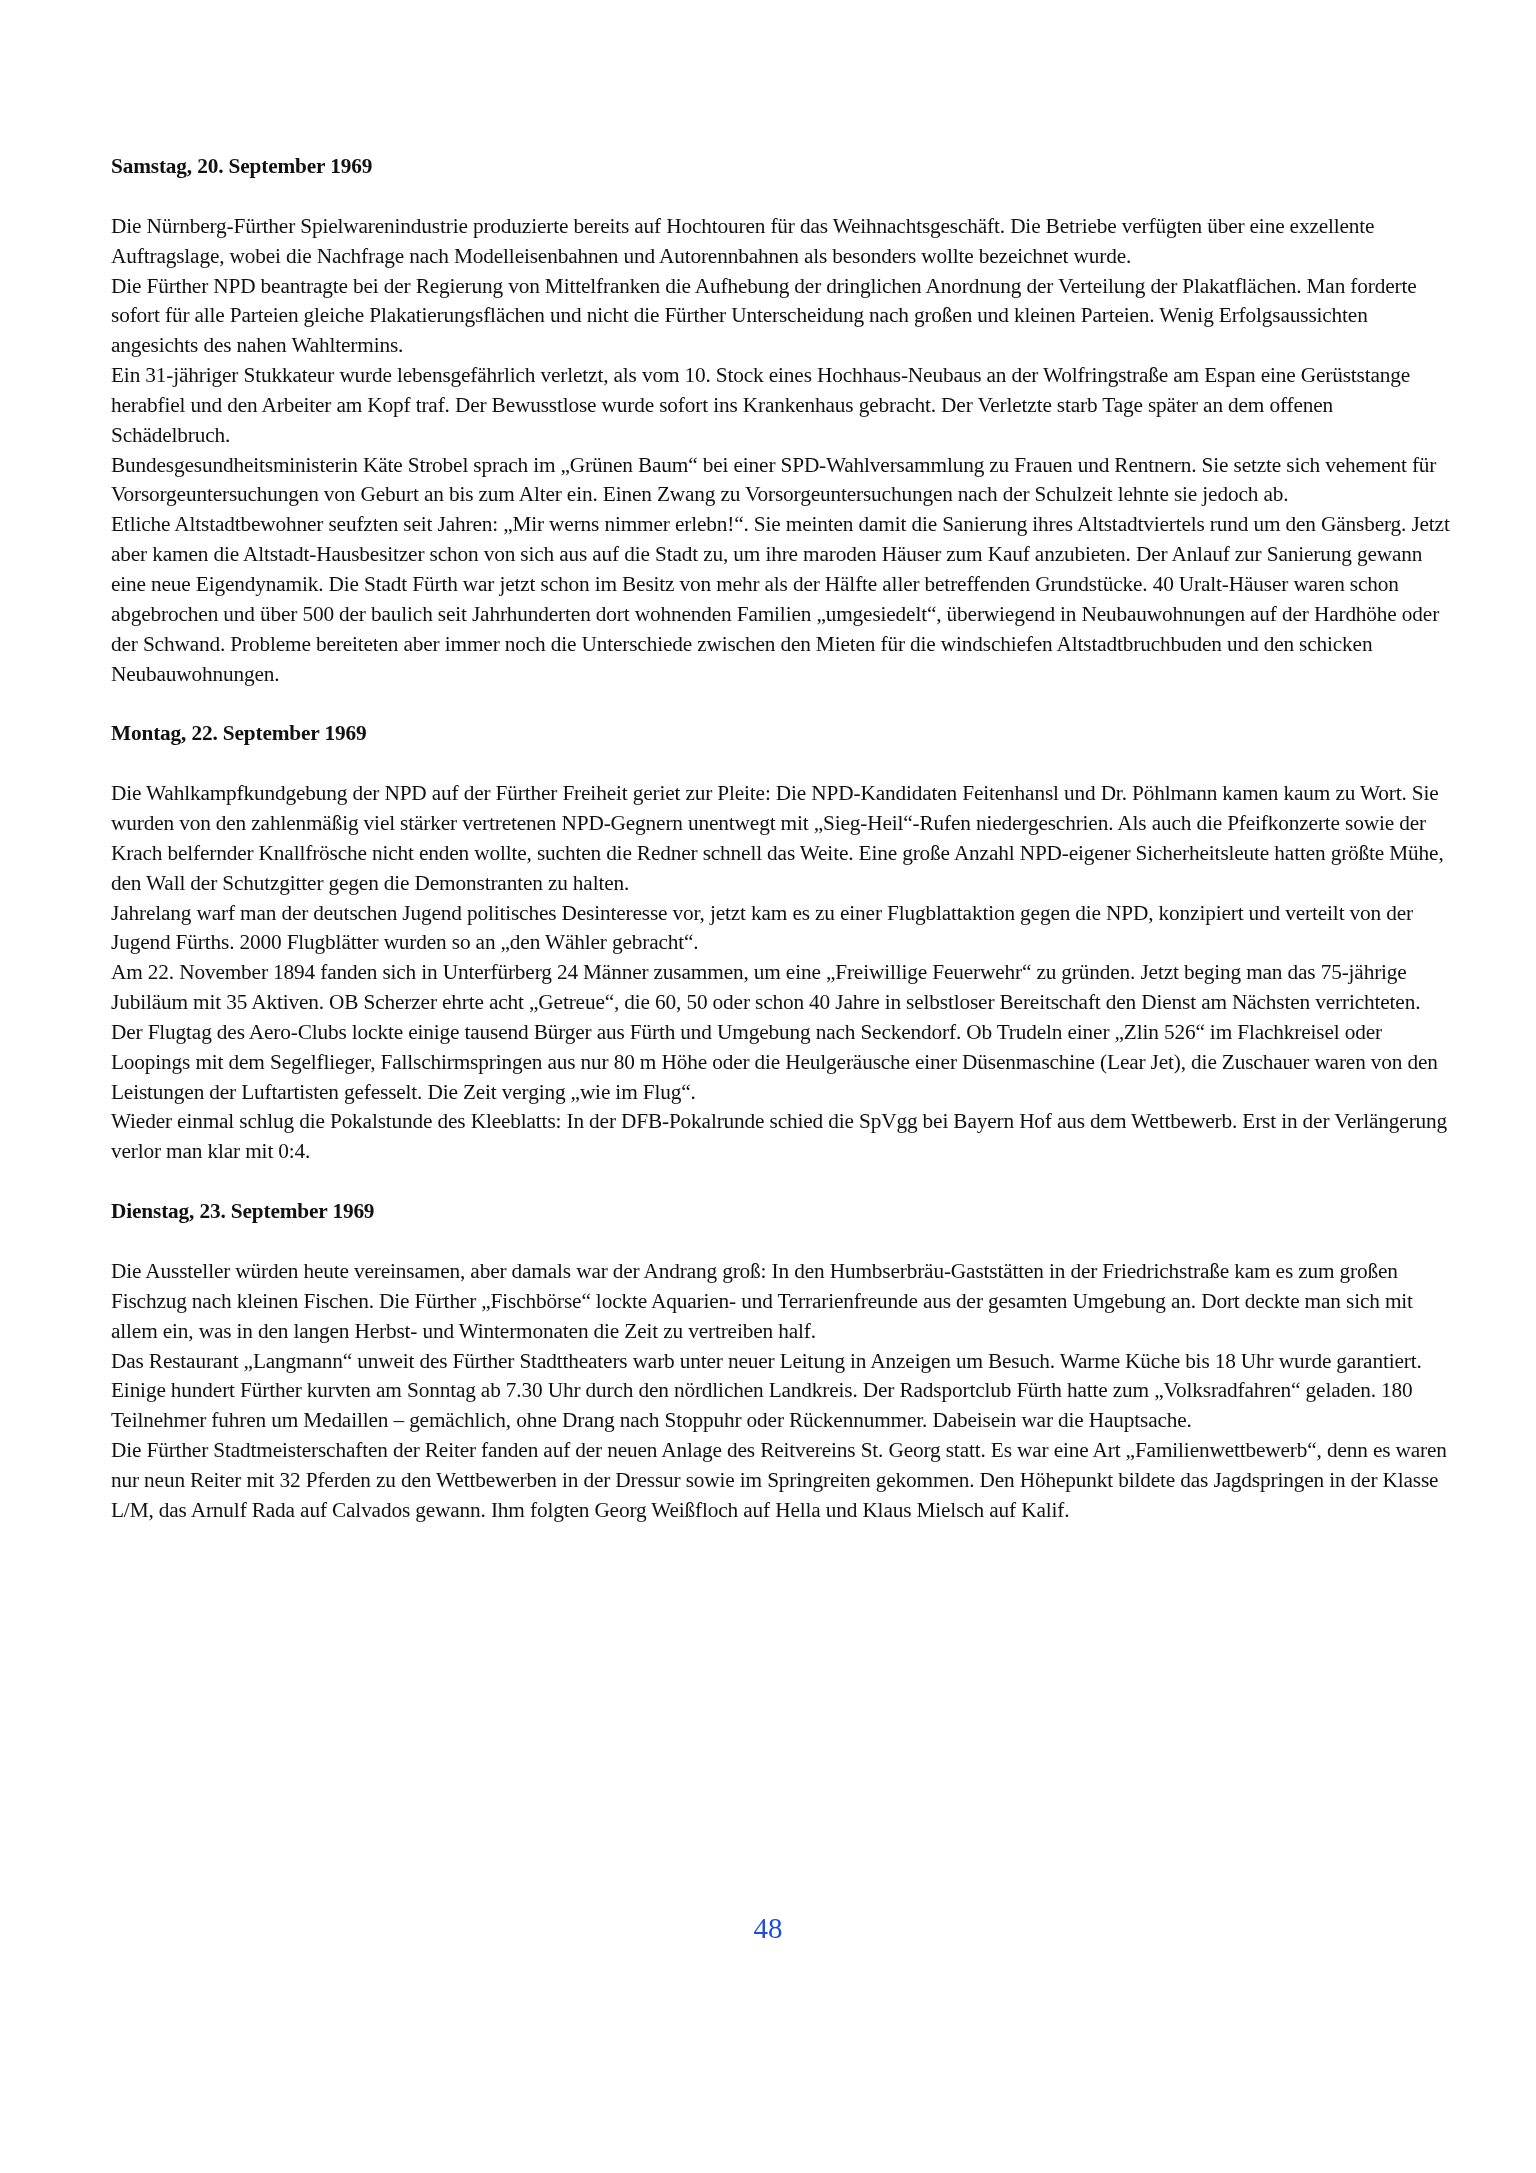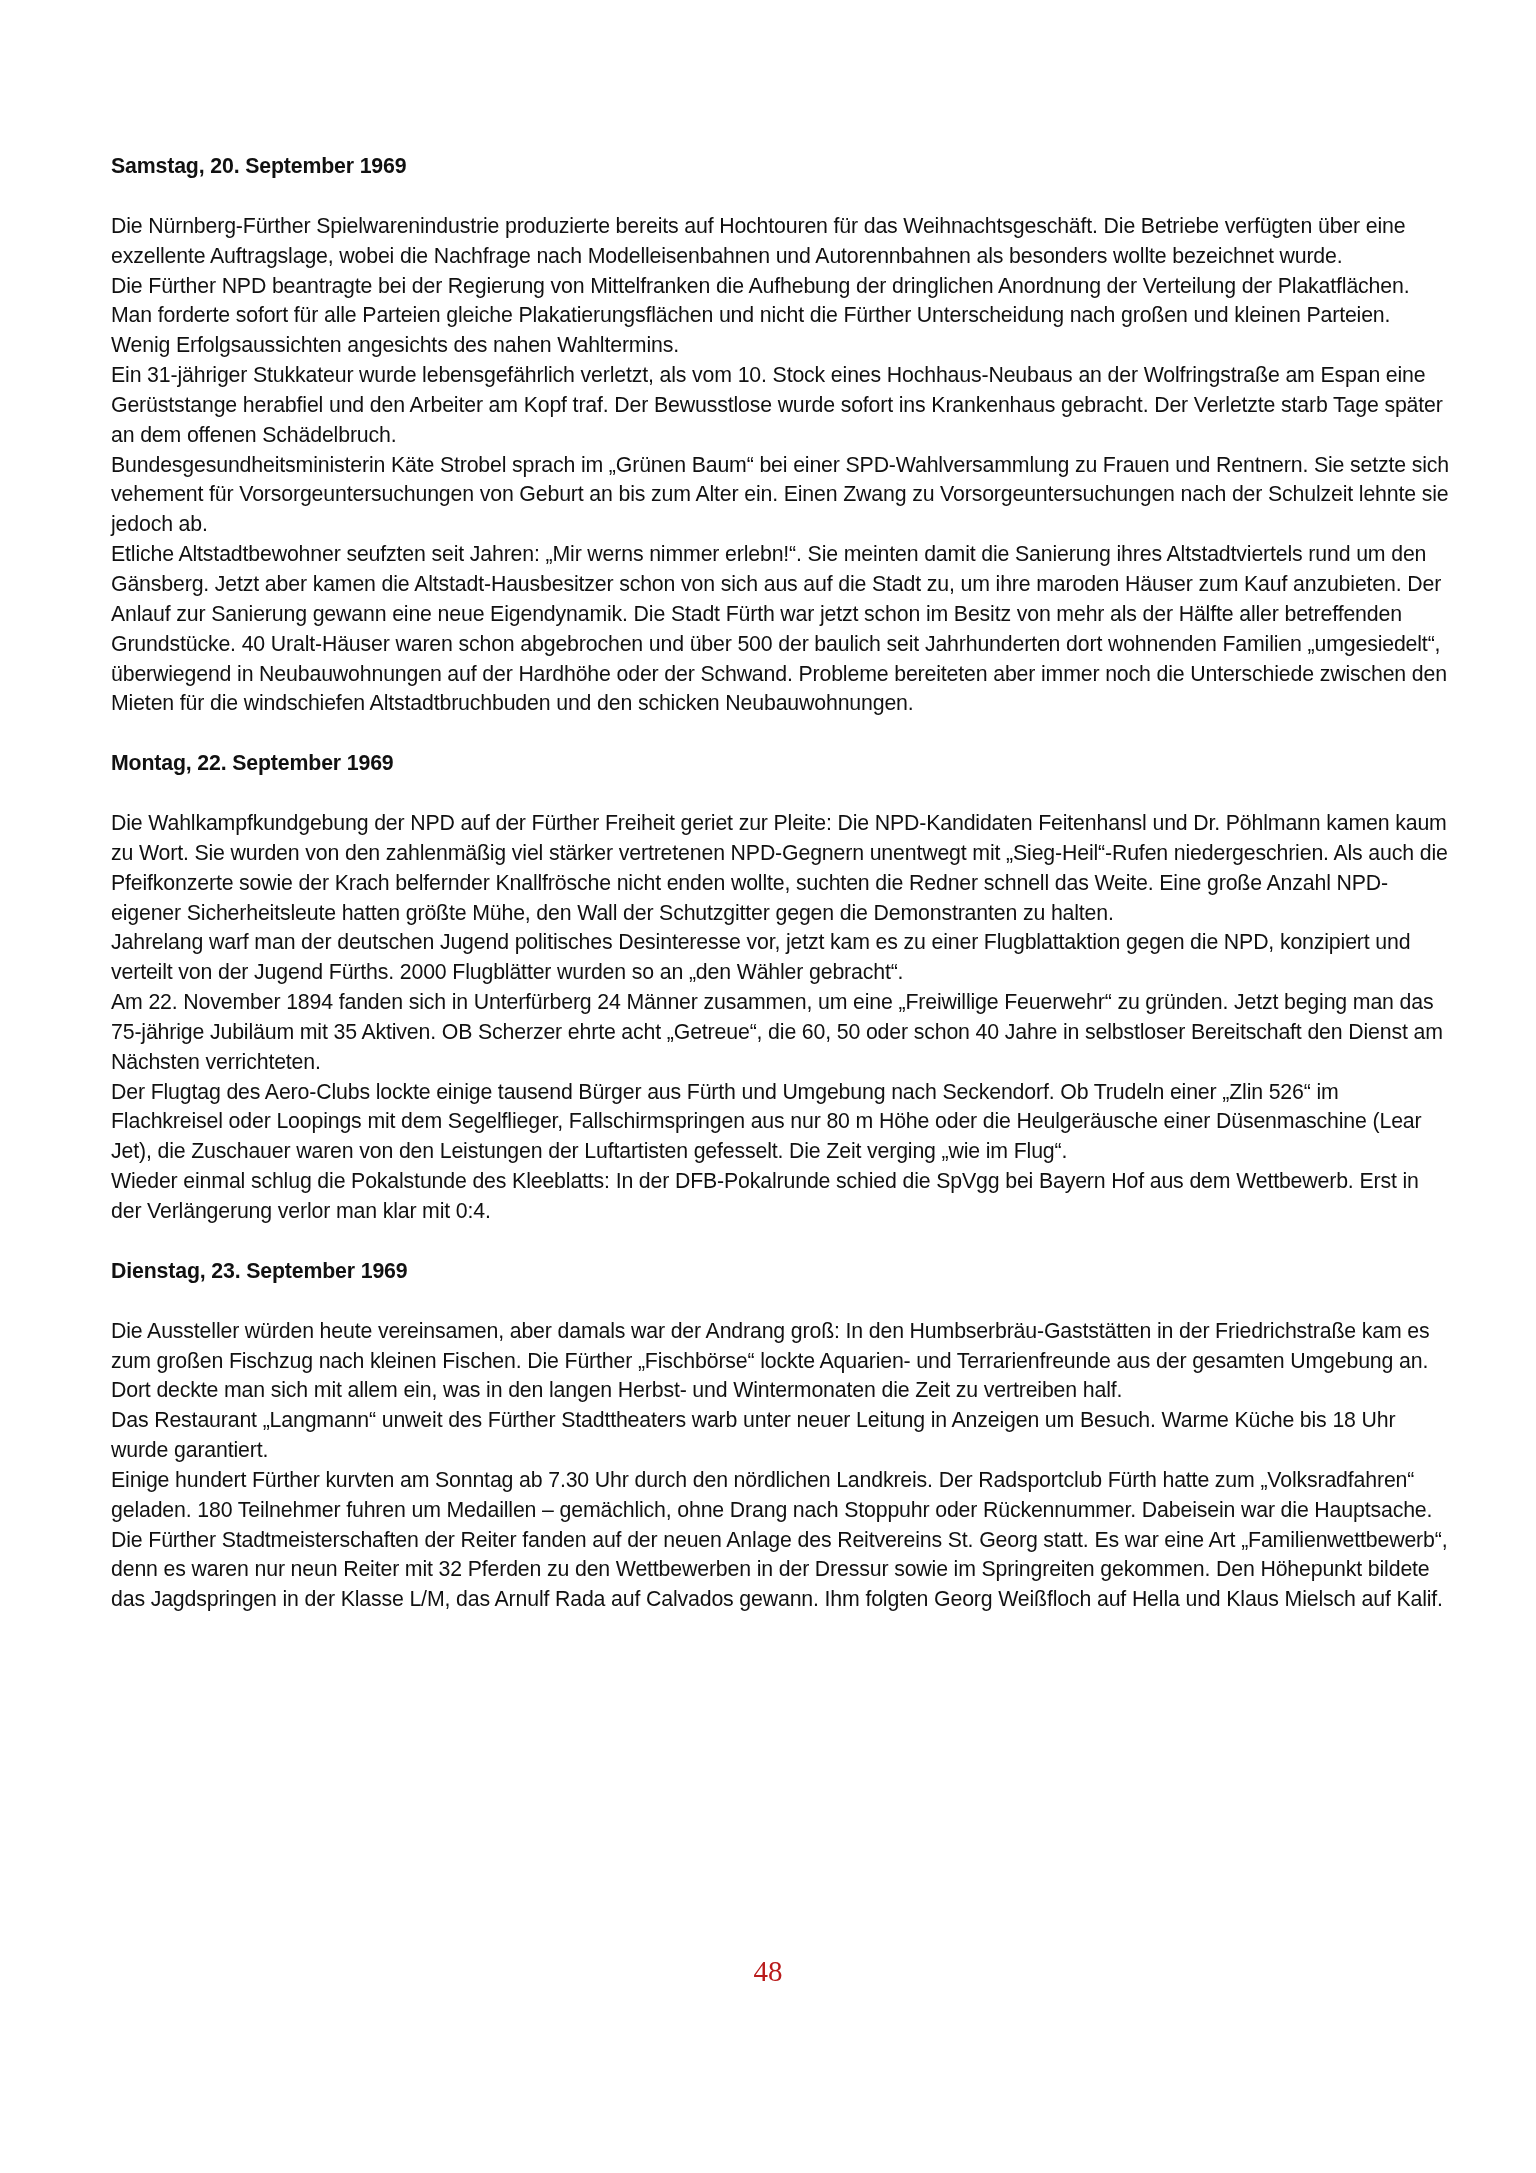--- a/index.html
+++ b/index.html
@@ -12,47 +12,47 @@
       height: 2173px;
       position: relative;
       overflow: hidden;
       color: #111111;
     }
     .page {
       position: absolute;
       left: 111px;
       top: 152px;
       width: 1340px;
-      font-family: Liberation Sans, sans-serif;
+      font-family: Liberation Serif, serif;
       font-size: 21.3px;
       line-height: 29.85px;
       letter-spacing: -0.15px;
     }
     .entry-heading {
       font-weight: bold;
       margin: 0 0 30px 0;
       font-size: 21.3px;
       line-height: 29.85px;
     }
     .entry {
       margin-bottom: 30px;
     }
     .entry-body p {
       margin: 0;
     }
     .page-number {
       position: absolute;
       left: 0;
       width: 1536px;
-      top: 1953px;
+      top: 1910px;
       text-align: center;
       font-family: "Liberation Serif", serif;
       font-size: 29px;
       line-height: 36px;
-      color: #b91c1c;
+      color: #1d4ed8;
     }
   </style>
 </head>
 <body>
 
 <div class="page">
 
   <section class="entry">
     <h2 class="entry-heading">Samstag, 20. September 1969</h2>
     <div class="entry-body">

